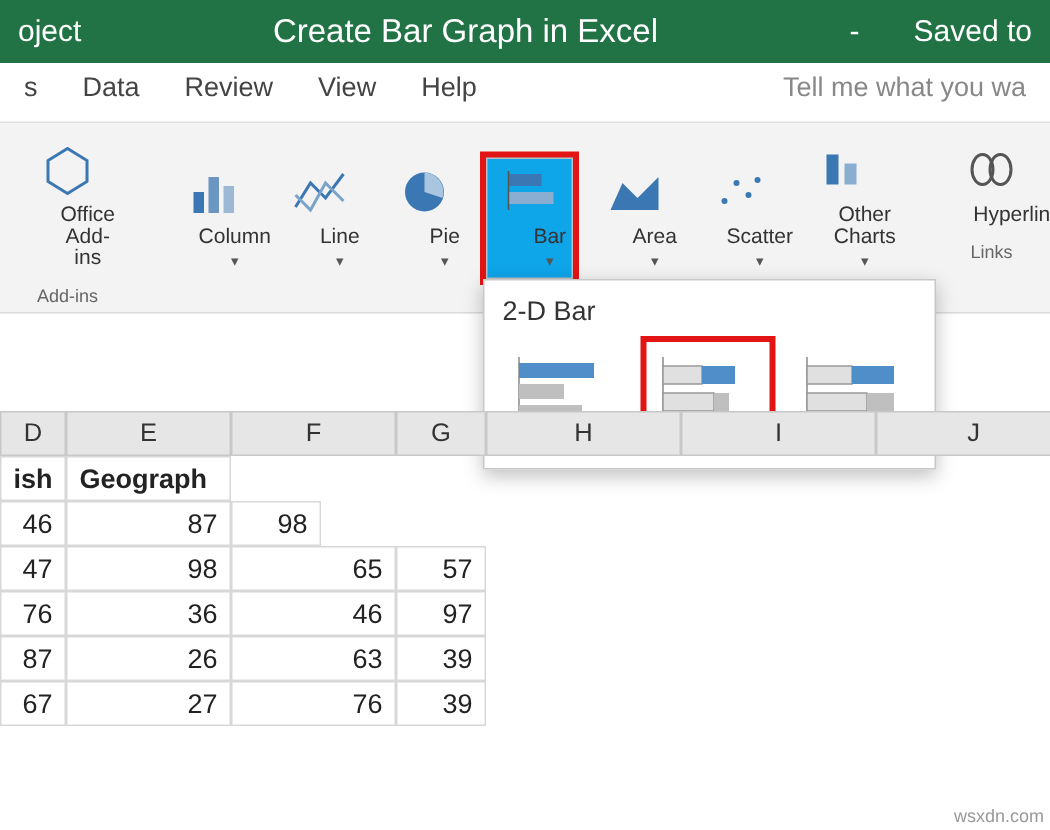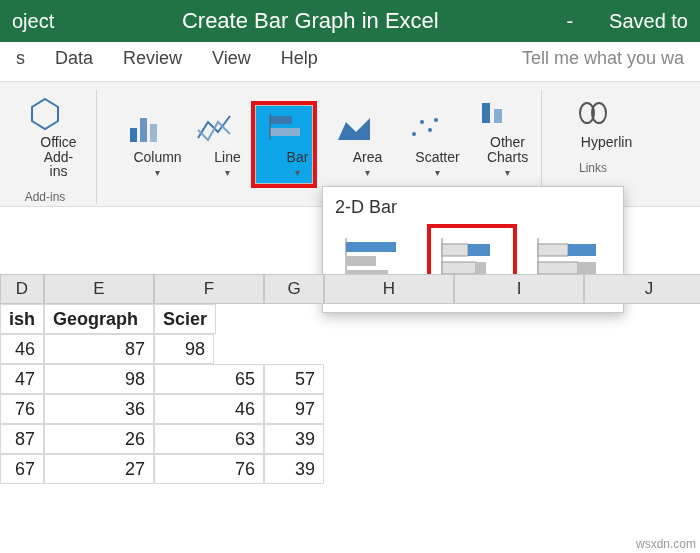--- a/index.html
+++ b/index.html
@@ -92,20 +92,27 @@
           </svg>
         <div class="lbl"><span>Column</span><span class="dd"></span></div>
       </div>
       <div class="rbtn">
         <svg class="icon" viewBox="0 0 40 36">
             <polyline points="4,28 14,12 24,22 36,6" fill="none" stroke="#3b78b3" stroke-width="2"></polyline>
             <polyline points="4,20 14,30 24,12 36,24" fill="none" stroke="#7aa3c9" stroke-width="2"></polyline>
           </svg>
         <div class="lbl"><span>Line</span><span class="dd"></span></div>
       </div>
+      <div class="rbtn">
+        <svg class="icon" viewBox="0 0 40 36">
+            <circle cx="20" cy="18" r="13" fill="#3b78b3"></circle>
+            <path d="M20 18 L20 5 A13 13 0 0 1 32 22 Z" fill="#a9c5e0"></path>
+          </svg>
+        <div class="lbl"><span>Pie</span><span class="dd"></span></div>
+      </div>
       <div class="rbtn active redbox">
         <svg class="icon" viewBox="0 0 40 36">
             <rect x="6" y="6" width="22" height="8" fill="#3b78b3"></rect>
             <rect x="6" y="18" width="30" height="8" fill="#8aaed1"></rect>
             <line x1="6" y1="4" x2="6" y2="30" stroke="#555"></line>
           </svg>
         <div class="lbl"><span>Bar</span><span class="dd"></span></div>
       </div>
       <div class="rbtn">
         <svg class="icon" viewBox="0 0 40 36">
@@ -192,21 +199,20 @@
     <div class="colhead">F</div>
     <div class="colhead" style="flex-basis:60px">G</div>
     <div class="colhead" style="flex-basis:130px">H</div>
     <div class="colhead" style="flex-basis:130px">I</div>
     <div class="colhead" style="flex-basis:130px">J</div>
   </div>
 
   <div class="cells">
     <div class="cell header-row" style="flex-basis:44px">ish</div>
     <div class="cell header-row">Geograph</div>
-    <div class="cell header-row" style="flex-basis:60px">Scier</div>
   </div>
 
   <div id="data-rows">
       <div class="cells">
         <div class="cell" style="flex-basis: 44px;">46</div>
         <div class="cell" style="flex-basis: 110px;">87</div>
         <div class="cell" style="flex-basis: 60px;">98</div>
       </div>
       <div class="cells">
         <div class="cell" style="flex-basis: 44px;">47</div>

